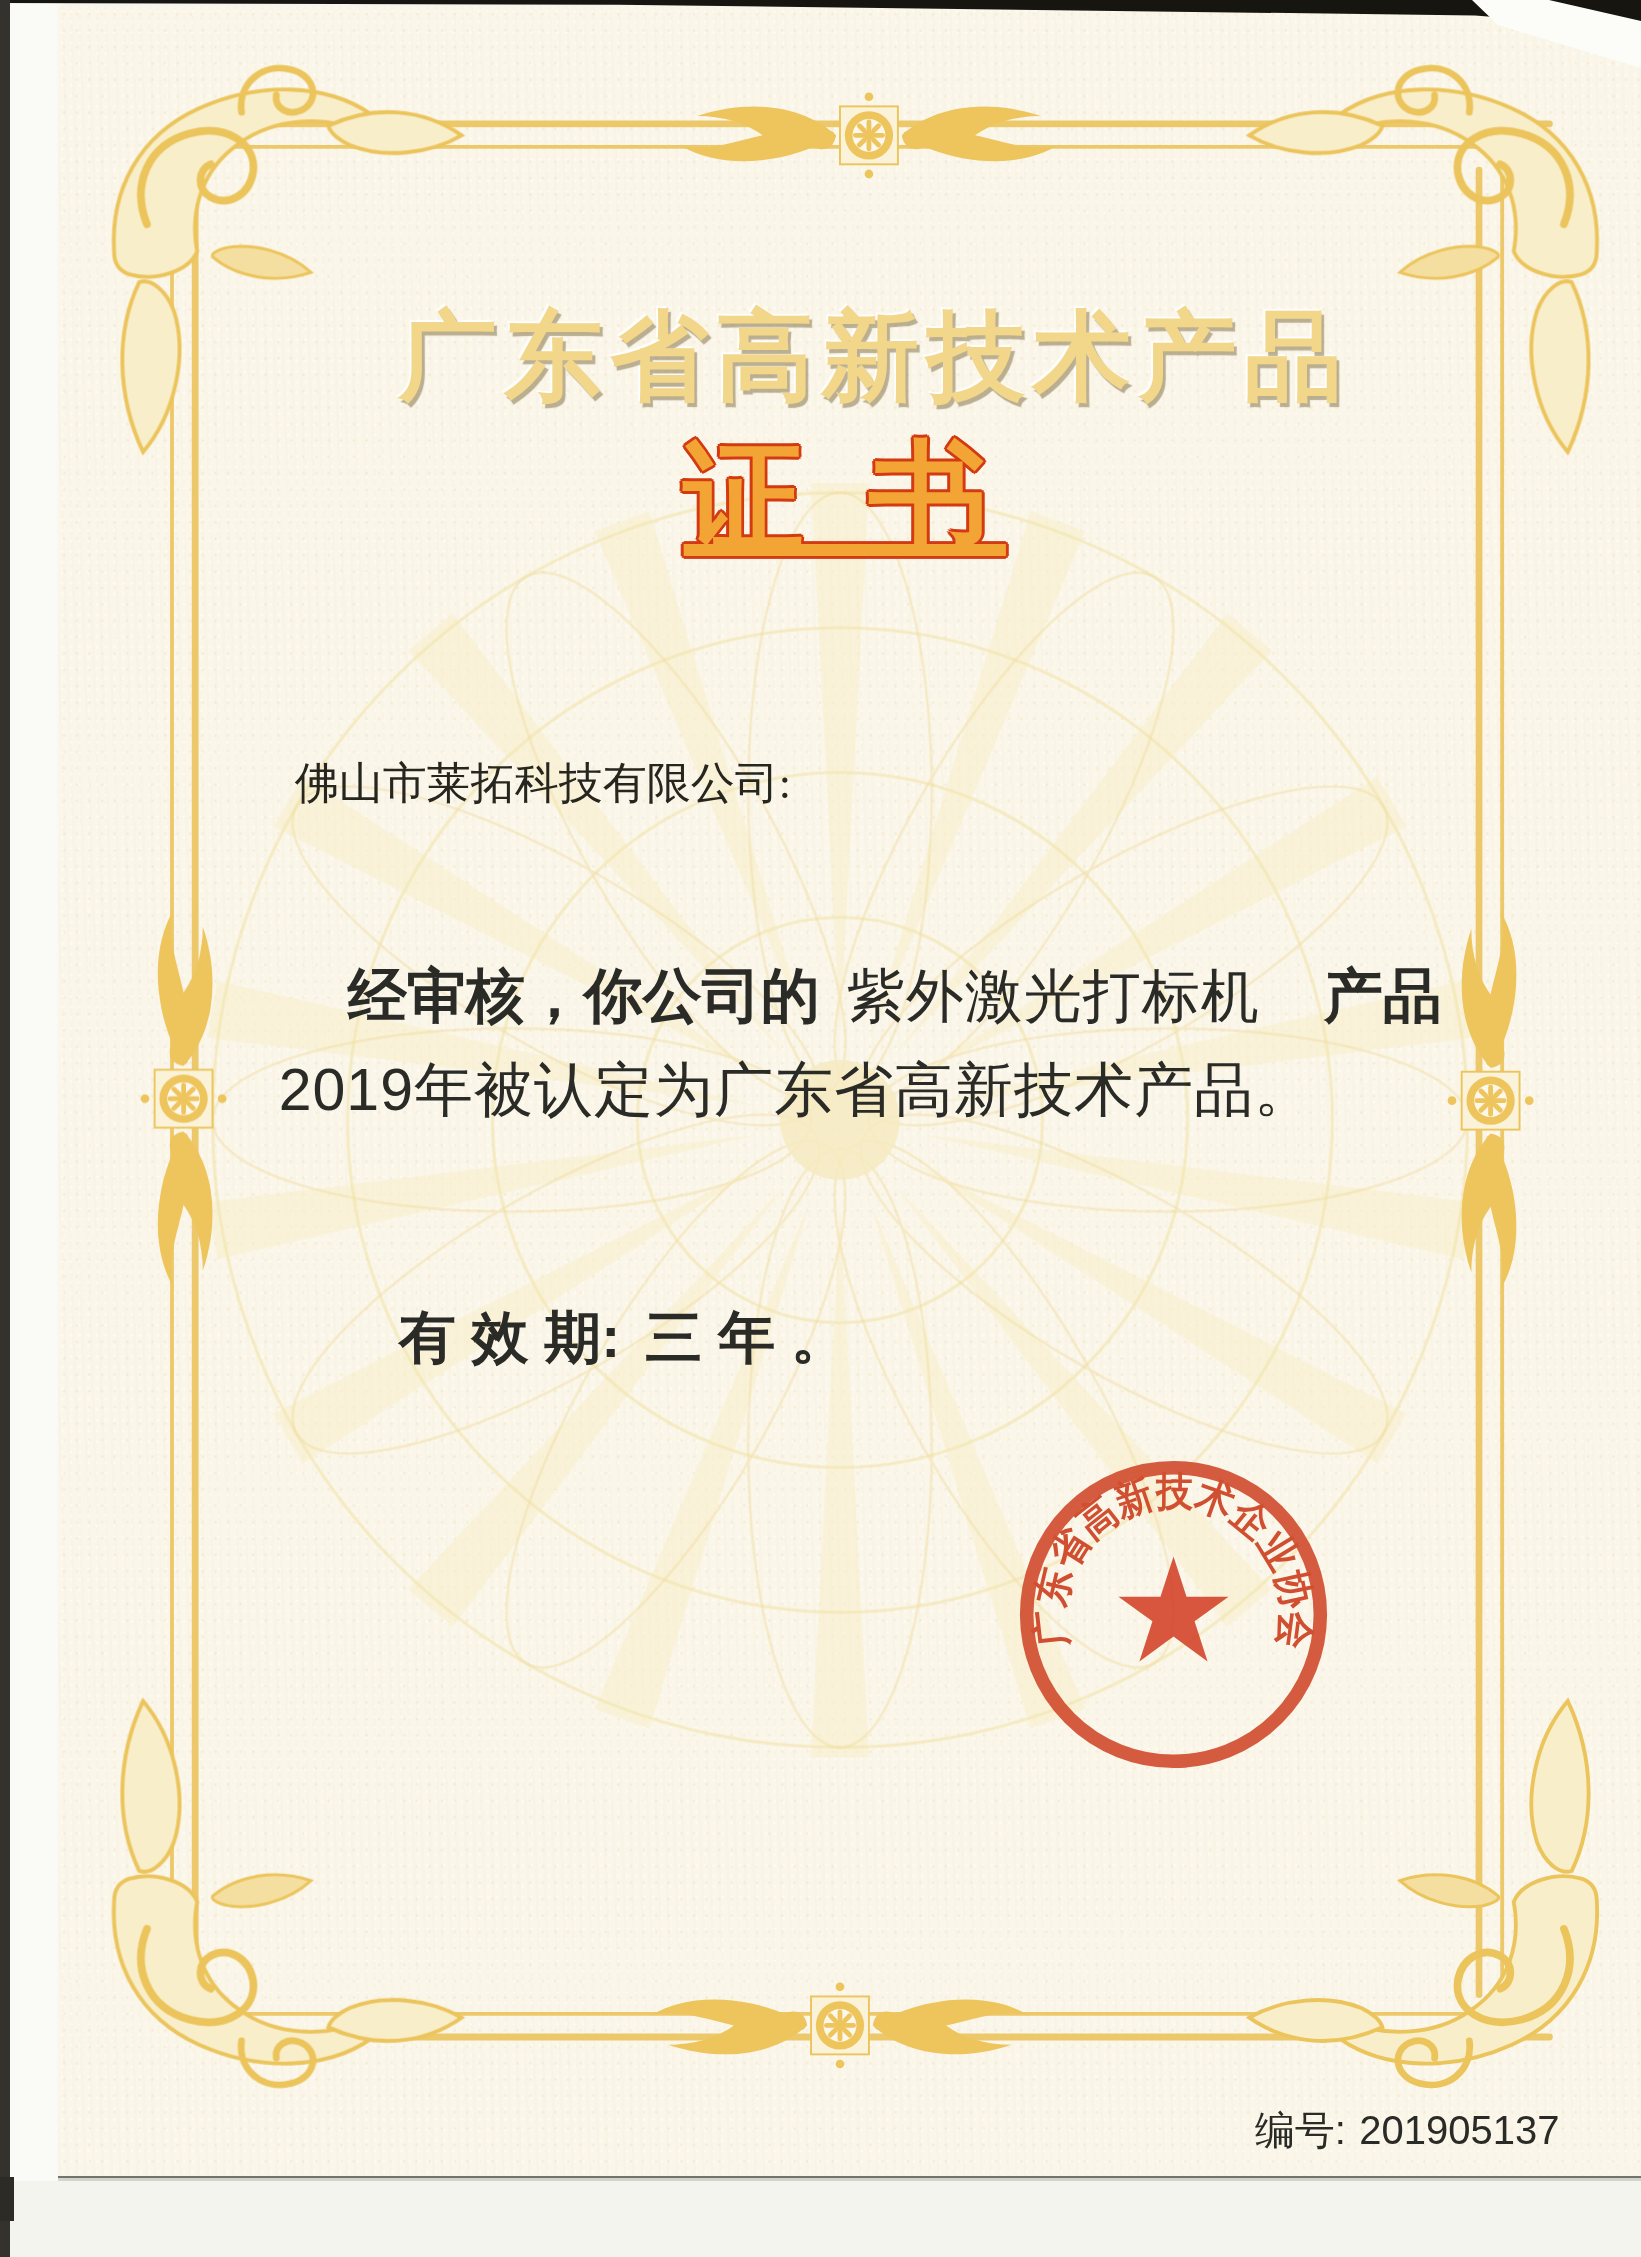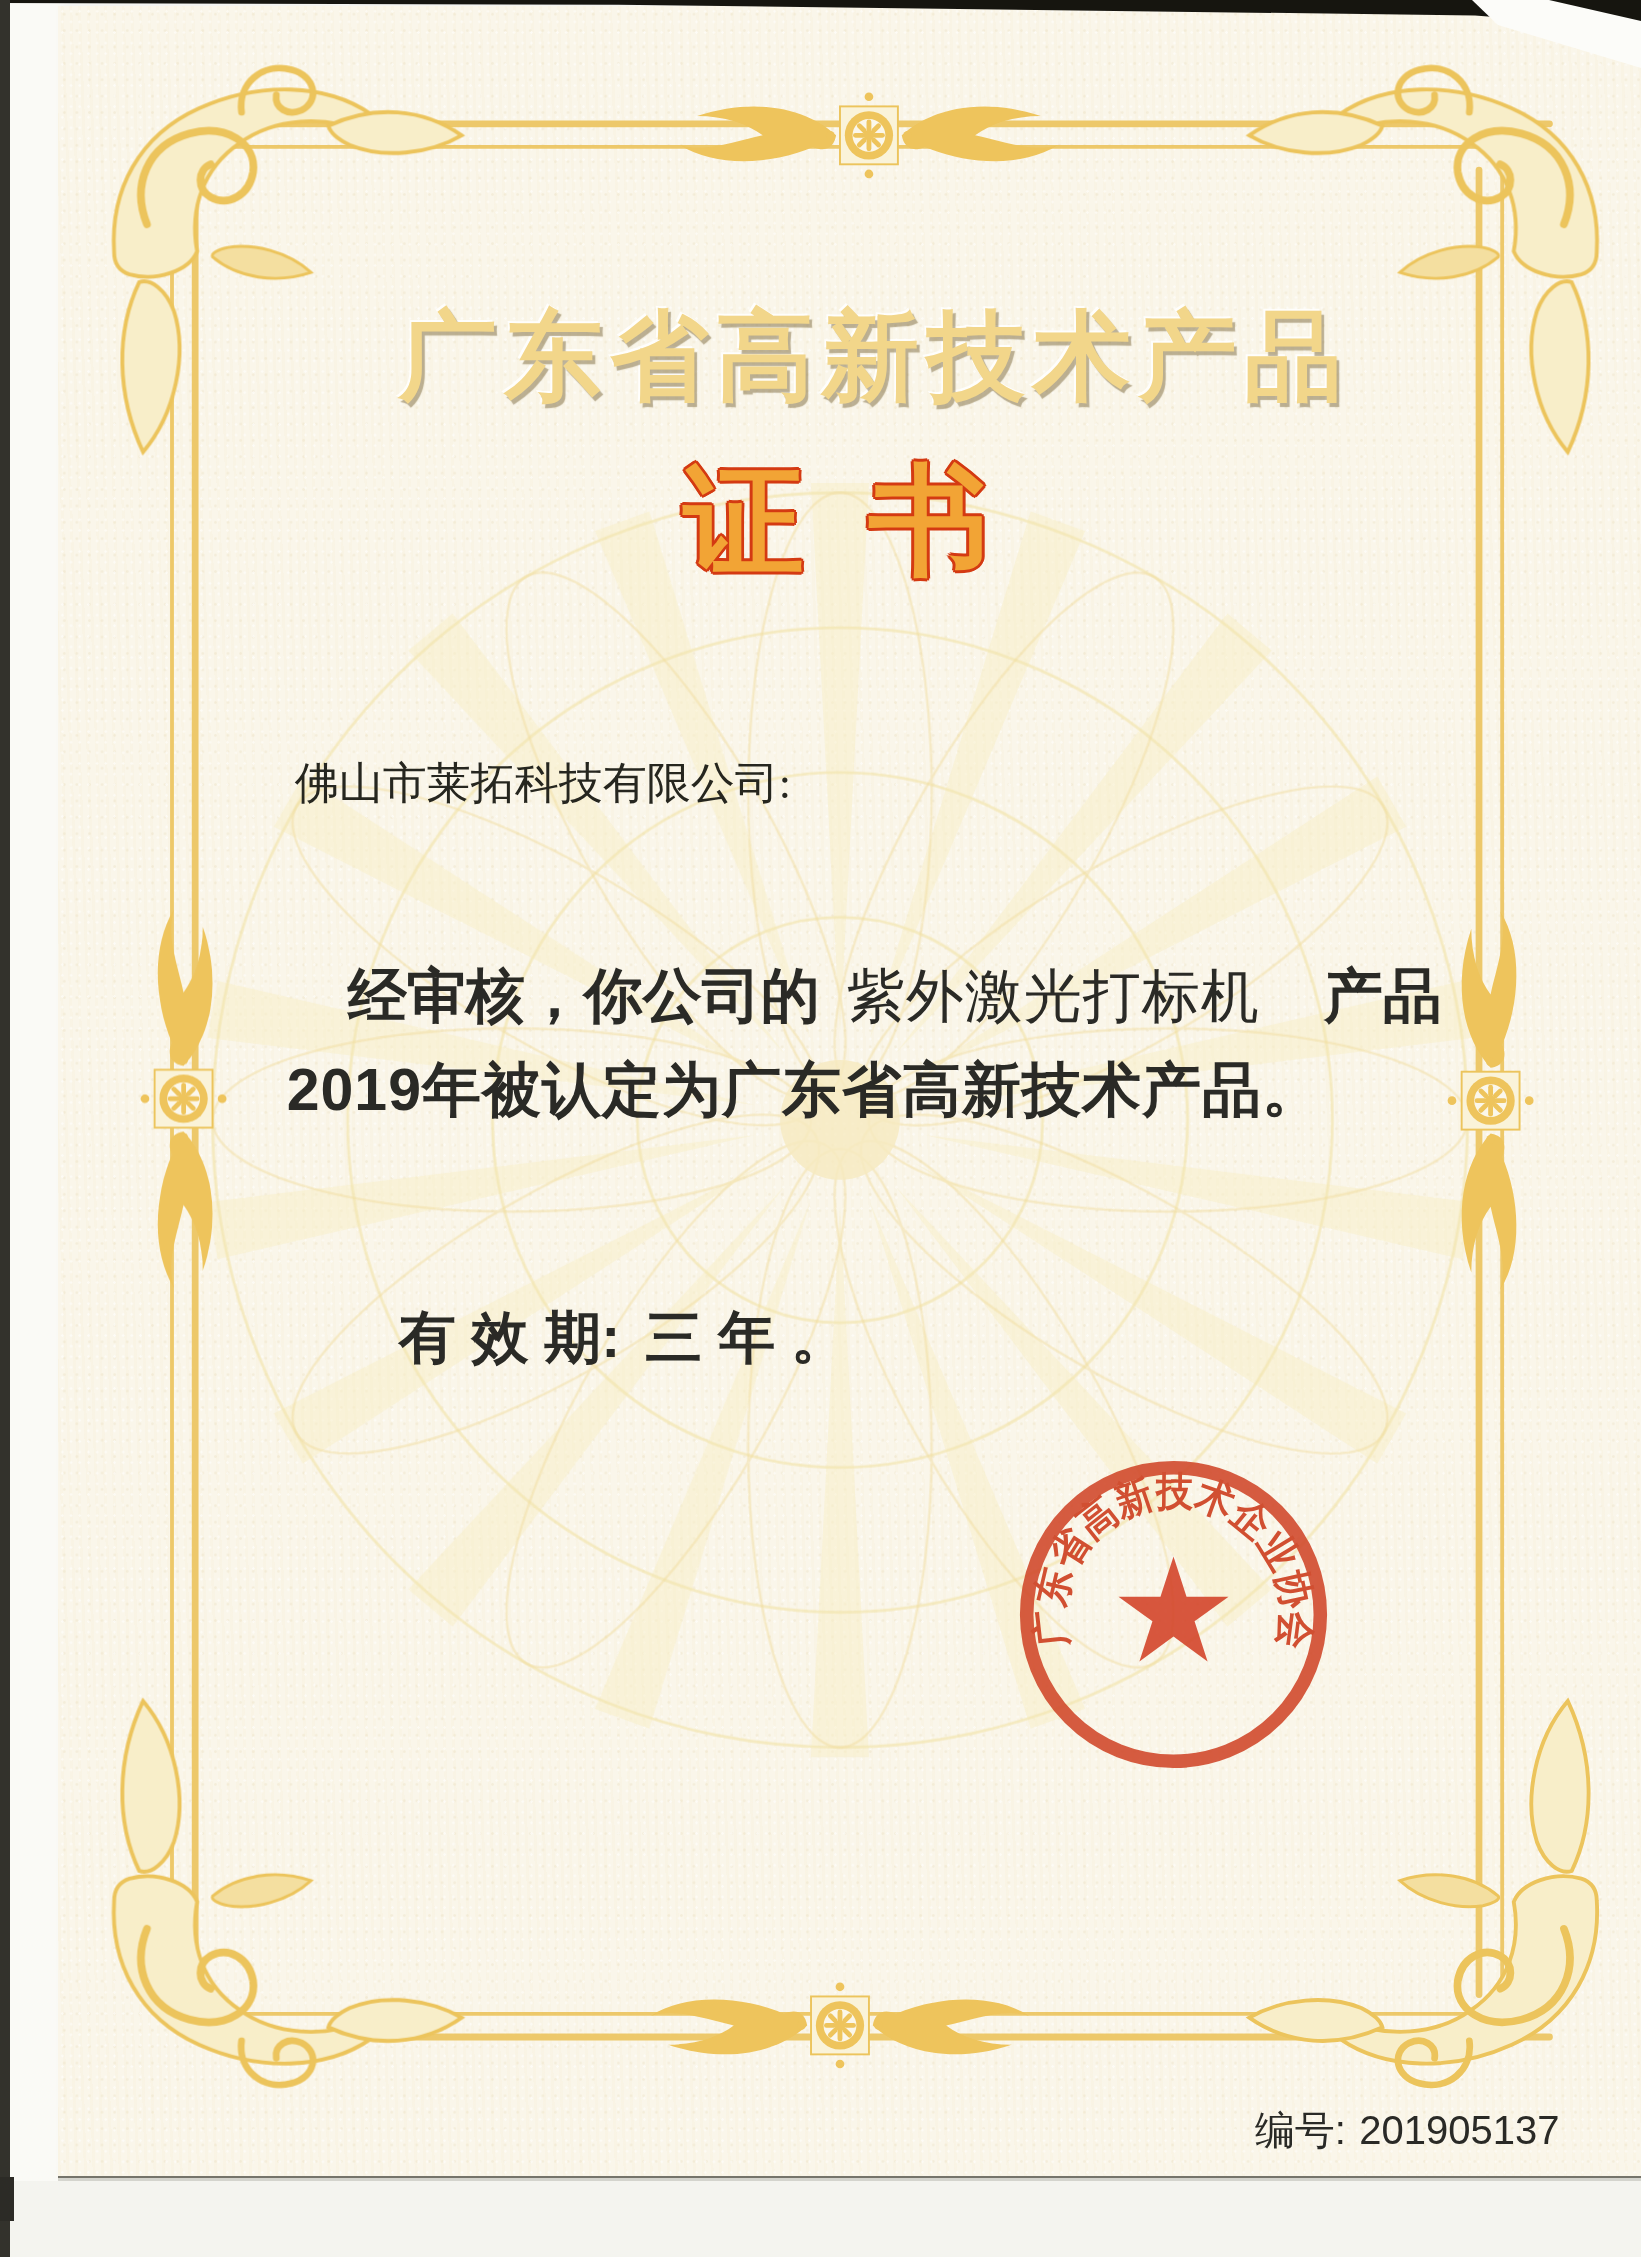--- a/index.html
+++ b/index.html
@@ -13,34 +13,34 @@
           repeating-linear-gradient(88deg, rgba(243,229,192,.12) 0 2.9px, transparent 2.9px 8.7px);
         background-size:8.7px 10.6px,12.6px 16.4px,auto;
         border-bottom:2.9px solid #75746b;
         box-shadow:0 4.8px 0 rgba(150,148,138,.35),3.9px 0 7.7px rgba(0,0,0,.06);margin-left:48px;}
   .bg-art{position:absolute;left:0;top:0;}
   
   .title{position:absolute;left:0;top:301px;width:1591px;margin:0;padding-left:21px;
          text-align:center;font-size:98px;font-weight:700;letter-spacing:7.7px;line-height:1;
          color:#f2d68a;
          text-shadow:2.9px 3.9px 1px rgba(124,103,58,.50),-1.9px -1.9px 0 rgba(255,255,255,.85);}
-  .subtitle{position:absolute;left:626px;top:456px;font-size:120px;line-height:1;
+  .subtitle{position:absolute;left:626px;top:432px;font-size:120px;line-height:1;
          font-weight:700;letter-spacing:17.4px;color:#f2a435;
          font-family:"Liberation Serif",serif;
          text-shadow:-2.9px 0 0 #d43a12,2.9px 0 0 #d43a12,0 -2.9px 0 #d43a12,0 2.9px 0 #d43a12,
-                     -1.9px -1.9px 0 #d43a12,1.9px -1.9px 0 #d43a12,-1.9px 1.9px 0 #d43a12,1.9px 1.9px 0 #d43a12;}
+                     -1.9px -1.9px 0 #d43a12,1.9px -1.9px 0 #d43a12,-1.9px 1.9px 0 #d43a12,1.9px 1.9px 0 #d43a12;text-decoration:underline;}
   .company{position:absolute;left:237px;top:753px;font-size:44px;line-height:1.15;
          color:#26261f;font-family:"Liberation Serif",serif;}
   .para1{position:absolute;left:290px;top:958px;font-size:59px;line-height:1.1;
          font-weight:700;color:#2a2a26;white-space:nowrap;}
   .para1 .product{font-weight:400;font-family:"Liberation Serif",serif;font-size:58px;
          letter-spacing:1px;margin-left:27px;}
   .para1 .suffix{margin-left:64px;}
-  .para2{position:absolute;left:229px;top:1052px;font-size:59px;line-height:1.1;
-         font-weight:700;letter-spacing:1px;color:#2a2a26;white-space:nowrap;text-align:right;}
+  .para2{position:absolute;left:221px;top:1052px;font-size:59px;line-height:1.1;
+         font-weight:400;letter-spacing:1px;color:#2a2a26;white-space:nowrap;text-align:right;}
   .approval,.validity{position:absolute;left:341px;font-size:57px;line-height:1.1;
          font-weight:700;color:#2a2a26;white-space:nowrap;}
   .approval{top:1261px;}
   .validity{top:1300px;}
   .approval .val,.validity .val{margin-left:25px;}
   .seal{position:absolute;left:932px;top:1425px;opacity:.95;}
   .date{position:absolute;left:991px;top:1765px;font-size:52px;letter-spacing:2.9px;
          color:#1f1f1d;white-space:nowrap;}
   .serial{position:absolute;left:1197px;top:2097px;font-size:40px;color:#2a2a26;white-space:nowrap;}
   .serial .val{margin-left:13.5px;text-align:center;}

